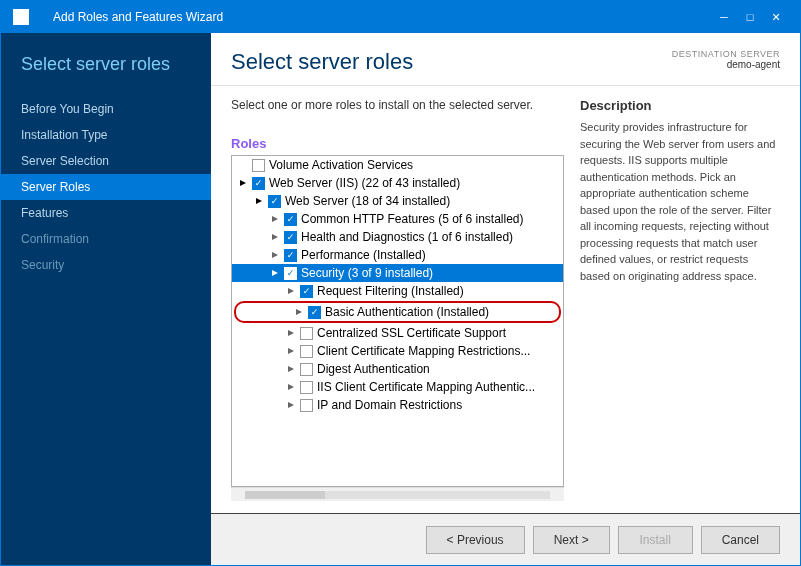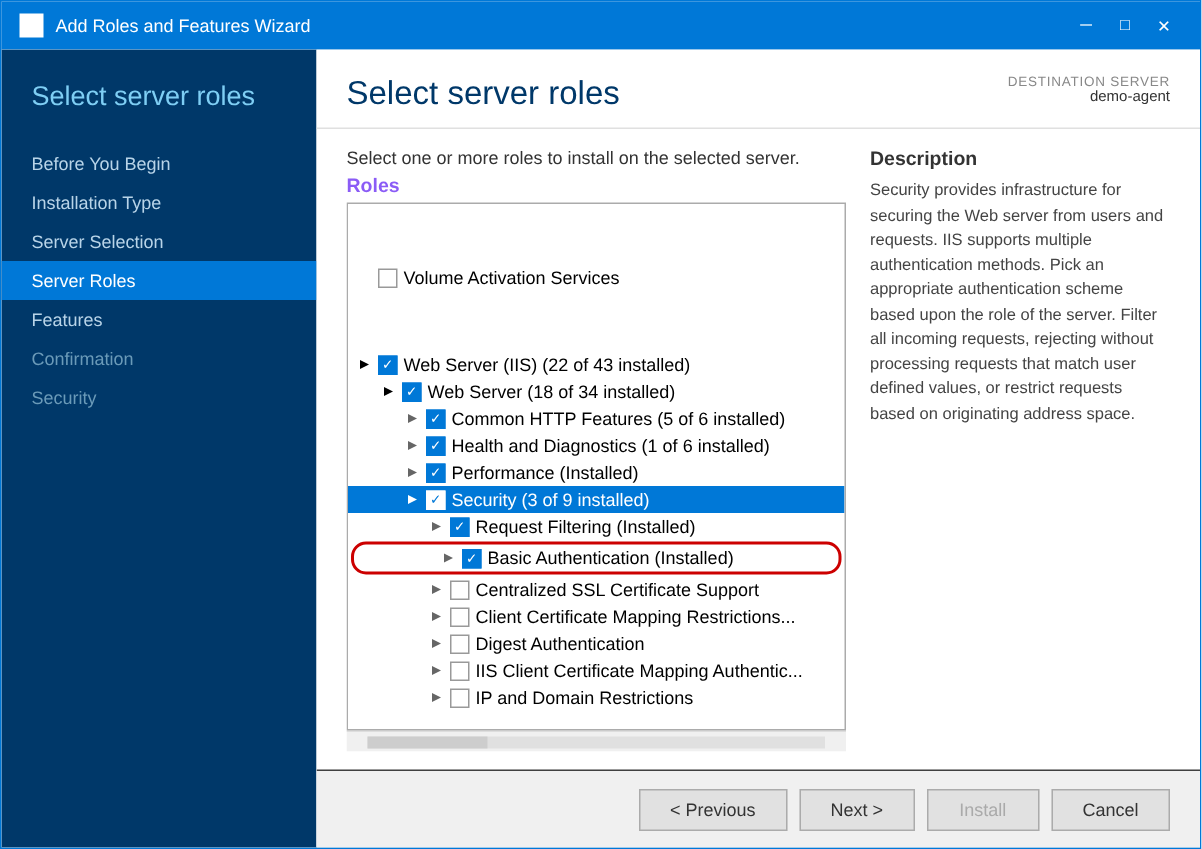--- a/index.html
+++ b/index.html
@@ -24,21 +24,21 @@
       padding: 8px 12px;
       display: flex;
       align-items: center;
       justify-content: space-between;
       height: 32px;
       flex-shrink: 0;
     }
     .title-bar-left {
       display: flex;
       align-items: center;
-      gap: 8px;
+      gap: 24px;
     }
     .title-bar-icon {
       width: 16px;
       height: 16px;
       background: #fff;
       display: flex;
       align-items: center;
       justify-content: center;
       font-size: 10px;
       color: #0078d7;
@@ -146,21 +146,21 @@
 
     .roles-panel {
       flex: 1;
       display: flex;
       flex-direction: column;
       overflow: hidden;
     }
     .instruction-text {
       font-size: 12px;
       color: #333;
-      margin-bottom: 4px;
+      margin-bottom: 24px;
     }
     .roles-label {
       font-size: 13px;
       font-weight: 700;
       color: #8b5cf6;
       margin-bottom: 4px;
     }
     .roles-list-container {
       flex: 1;
       border: 1px solid #ababab;
@@ -180,21 +180,21 @@
       padding: 2px 4px;
       font-size: 12px;
       cursor: pointer;
       white-space: nowrap;
       overflow: hidden;
     }
     .role-item.selected {
       background: #0078d7;
       color: white;
     }
-    .role-indent-0 { padding-left: 4px; margin-top: 40px; }
+    .role-indent-0 { padding-left: 4px; }
     .role-indent-1 { padding-left: 20px; }
     .role-indent-2 { padding-left: 36px; }
     .role-indent-3 { padding-left: 52px; }
 
     .expand-icon {
       width: 14px;
       height: 14px;
       display: inline-flex;
       align-items: center;
       justify-content: center;

